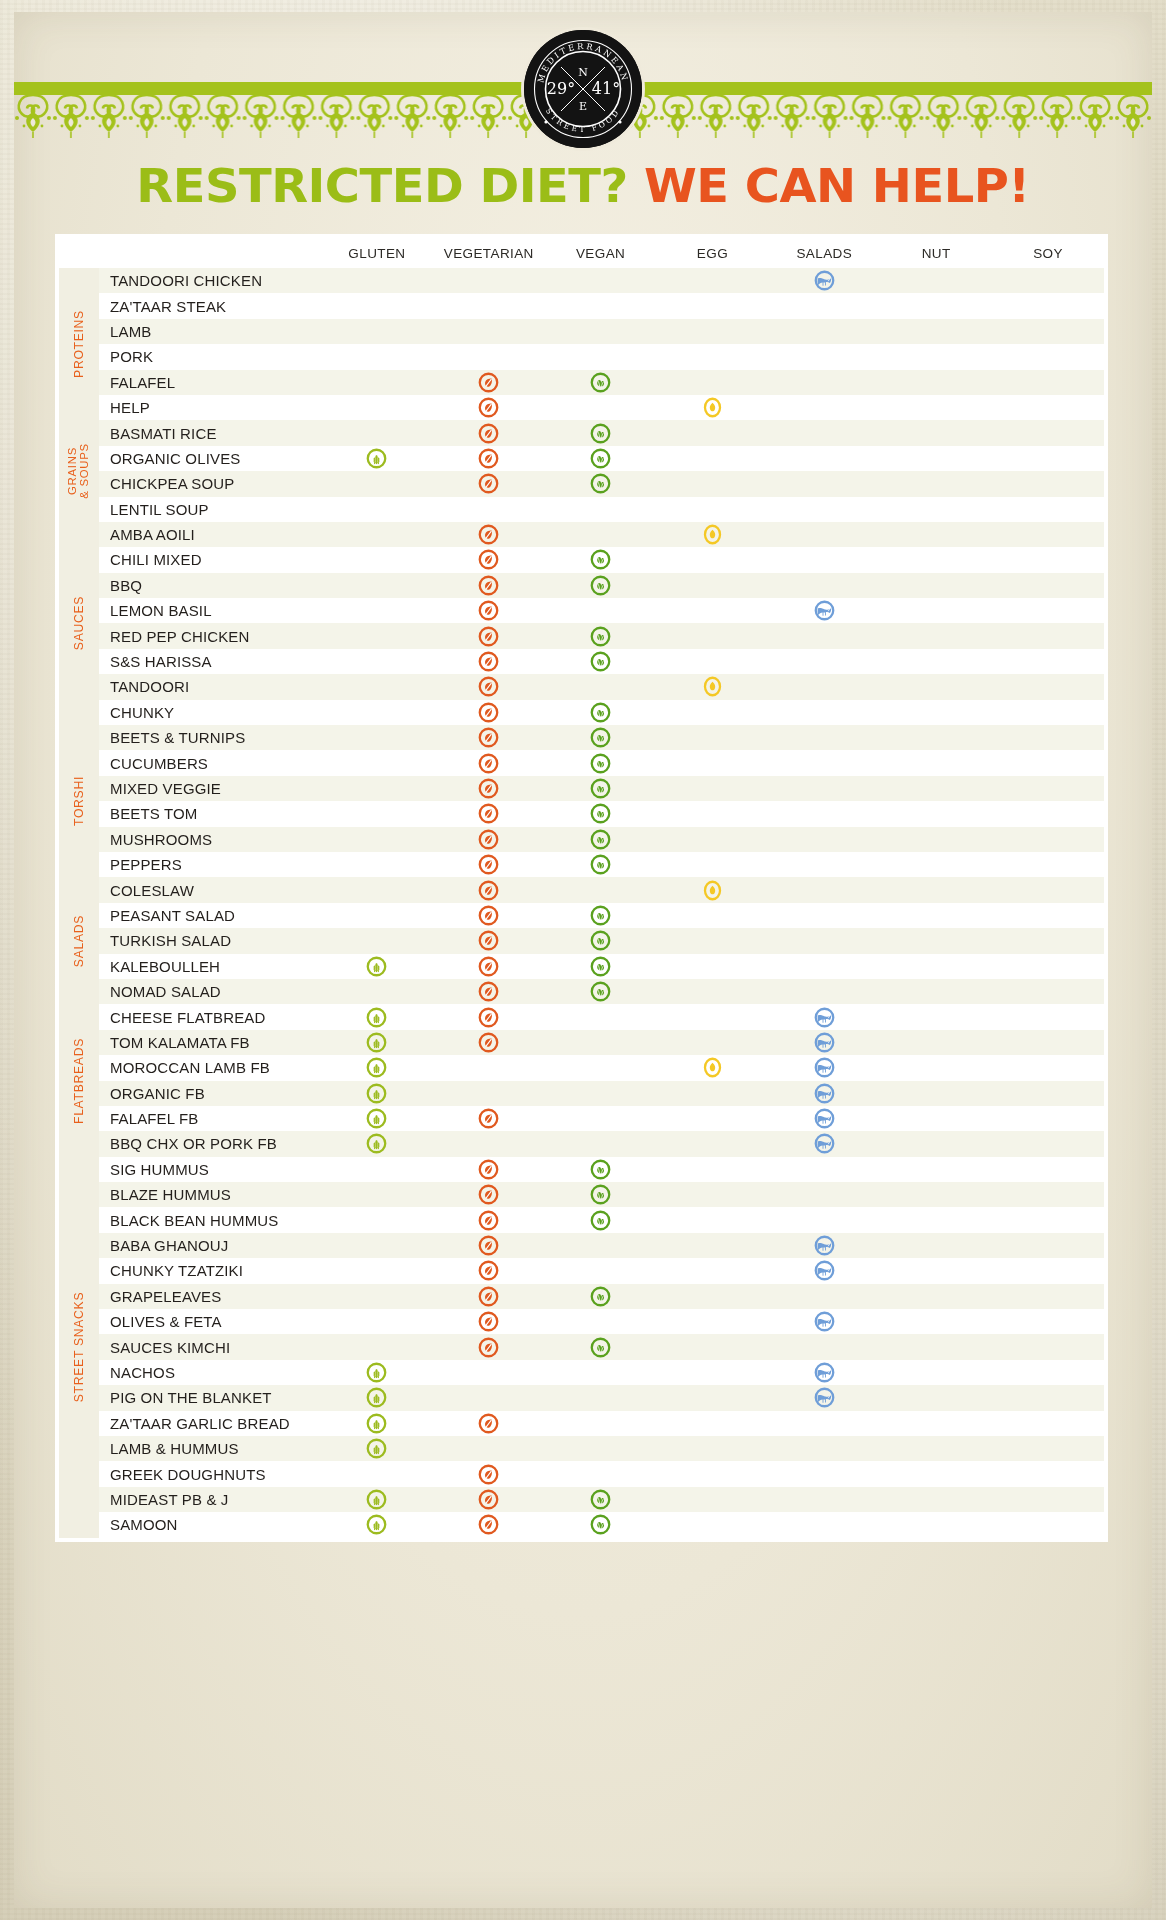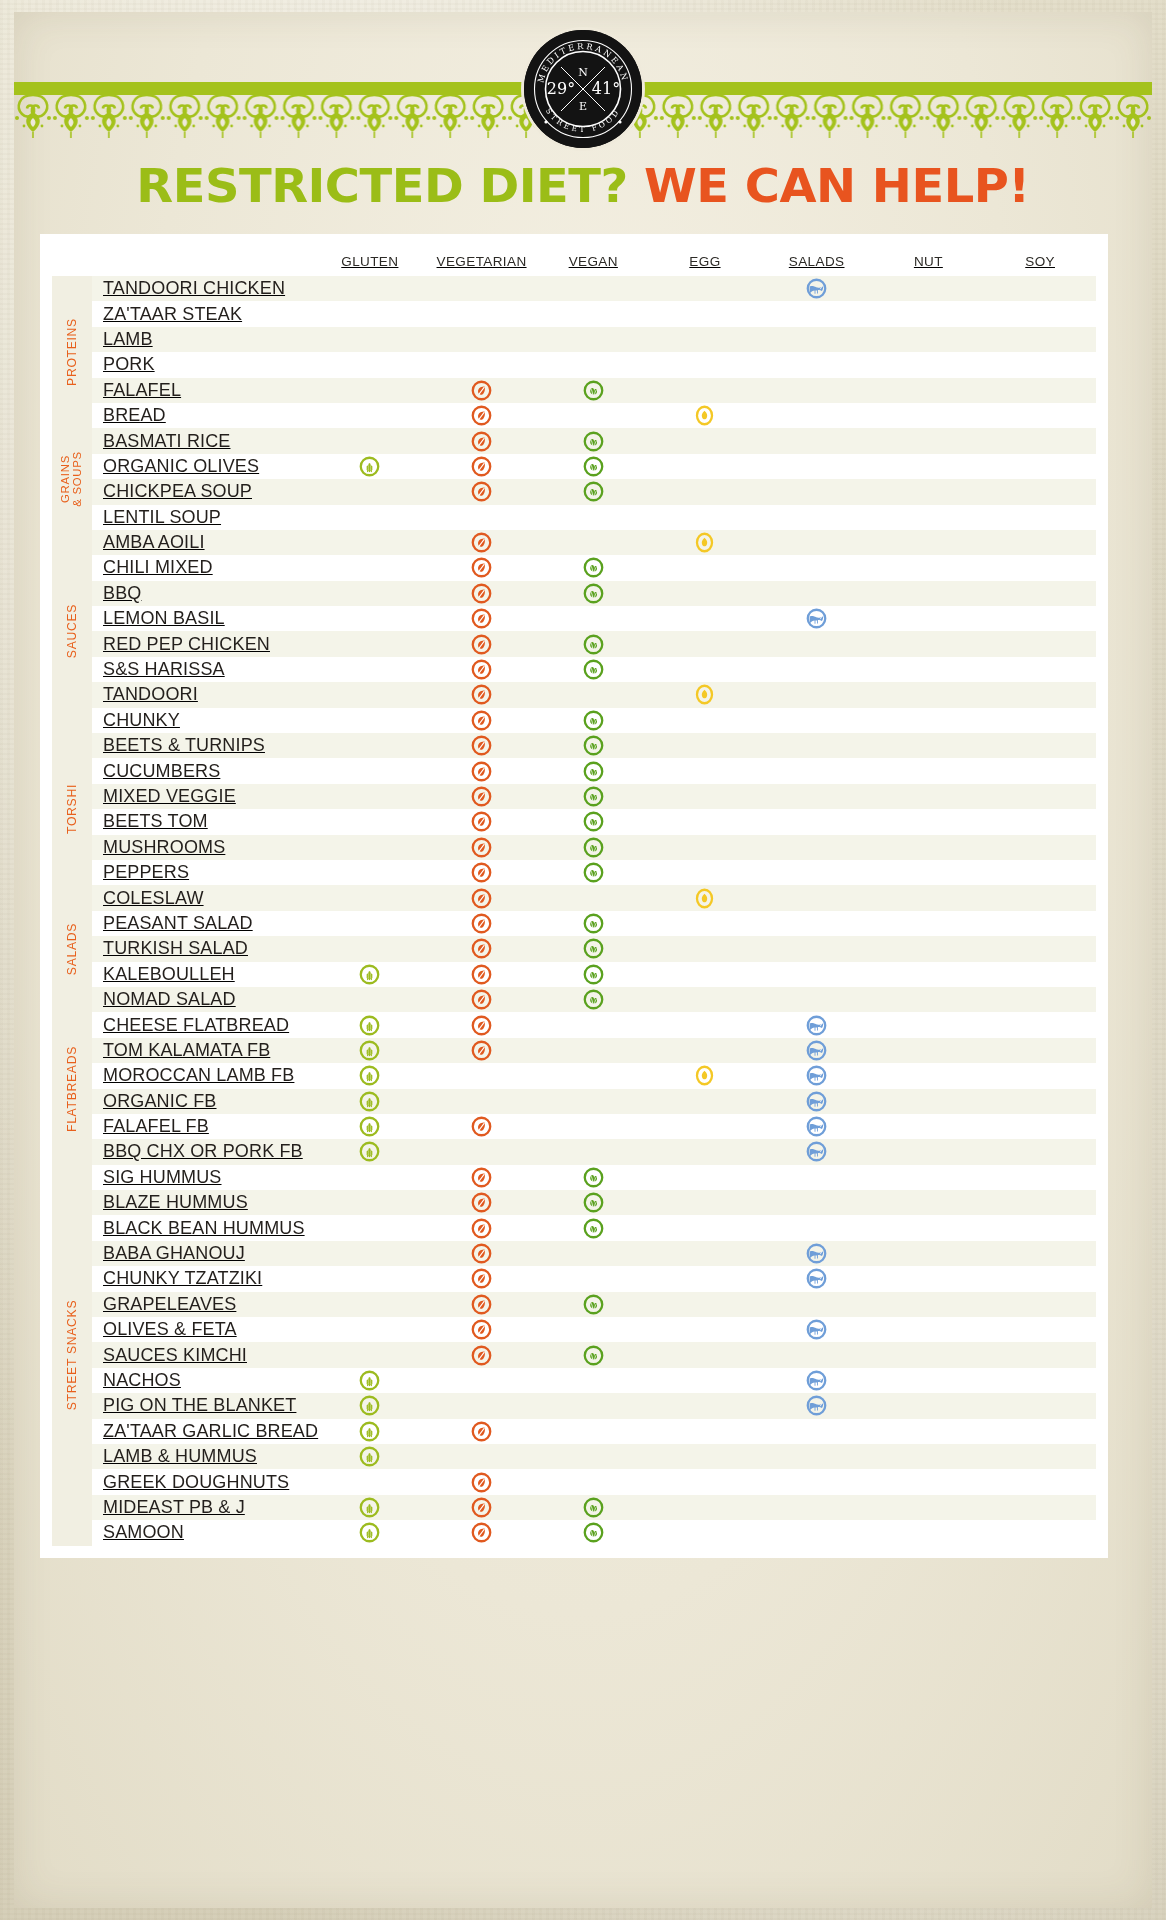--- a/index.html
+++ b/index.html
@@ -60,24 +60,23 @@
     letter-spacing:-.5px;
     line-height:1;
     white-space:nowrap;
     transform:scaleX(1.02);
   }
   .hl-a{color:#9bbd17;}
   .hl-b{color:#e8541f;}
 
   
   .table-wrap{
-    position:absolute;left:26px;top:222px;right:44px;
+    position:absolute;left:41px;top:222px;right:44px;
     background:#ffffff;
-    padding:12px;
-    text-decoration:underline;
+    padding:4px;
   }
   table{border-collapse:collapse;width:100%;table-layout:fixed;}
   th,td{padding:0;}
 
   .c-cat{width:40px;}
   .c-item{width:222px;}
   .c-mark{width:auto;}
 
   thead th{
     height:30px;
@@ -88,21 +87,21 @@
     text-align:center;
     vertical-align:middle;
     font-family:"Liberation Sans", sans-serif;
   }
   thead th.c-cat, thead th.c-item{background:#fff;}
 
   tbody tr{height:25.4px;}
   tbody td{vertical-align:middle;height:25.4px;}
 
   td.item{
-    font-size:18px;
+    font-size:15px;
     color:#231f1c;
     padding-left:11px;
     letter-spacing:.15px;
     white-space:nowrap;
   }
   td.mark{text-align:center;}
 
   
   tr.odd td.item, tr.odd td.mark{background:#f4f4e9;}
   tr.even td.item, tr.even td.mark{background:#ffffff;}
@@ -284,21 +283,21 @@
       <path d="M12.2 16.6 C9.4 16.4 7.6 14 8.4 11.4 C9.2 9 11.6 8.4 12.4 10.6 C13 12.4 12.8 14.8 12.2 16.6 Z" fill="#5aa11e"></path>
       <path d="M12.6 16.6 C14.8 16.6 16.4 14.6 16 12.2 C15.6 10 13.6 9.6 13 11.4 C12.5 13 12.5 15.2 12.6 16.6 Z" fill="#5aa11e"></path>
       <path d="M11 16.4 C10.6 13.6 10.2 12 9.4 10.8 M13.2 16.4 C13.6 14.4 14 13.2 14.8 12" stroke="#ffffff" stroke-width="0.9" fill="none" stroke-linecap="round"></path>
                   </svg></span></td>
               <td class="mark"></td>
               <td class="mark"></td>
               <td class="mark"></td>
               <td class="mark"></td>
             </tr>
             <tr class="even">
-              <td class="item">BREAD</td>
+              <td class="item">HELP</td>
               <td class="mark"></td>
               <td class="mark"><span class="ic"><svg viewBox="0 0 24 24">
                     <circle cx="12" cy="12" r="10" fill="none" stroke="#e0591f" stroke-width="2.6"></circle>
       <path d="M15.6 7.6 C10.4 7.2 7.2 10.6 8.2 14.4 C9 17.2 12.6 17.6 14.4 15 C16 12.6 16.2 9.8 15.6 7.6 Z" fill="#e0591f"></path>
       <path d="M15 8.4 L9.2 16.2" stroke="#ffffff" stroke-width="1.2" stroke-linecap="round"></path>
                   </svg></span></td>
               <td class="mark"></td>
               <td class="mark"><span class="ic"><svg viewBox="0 0 24 24">
                     <ellipse cx="12" cy="12" rx="8.6" ry="10" fill="none" stroke="#f4c825" stroke-width="2.6"></ellipse>
       <path d="M12 6.6 C9 9 8.2 12.2 9.4 14.6 C10.6 17 13.4 17 14.6 14.6 C15.8 12.2 15 9 12 6.6 Z" fill="#f4c825"></path>

